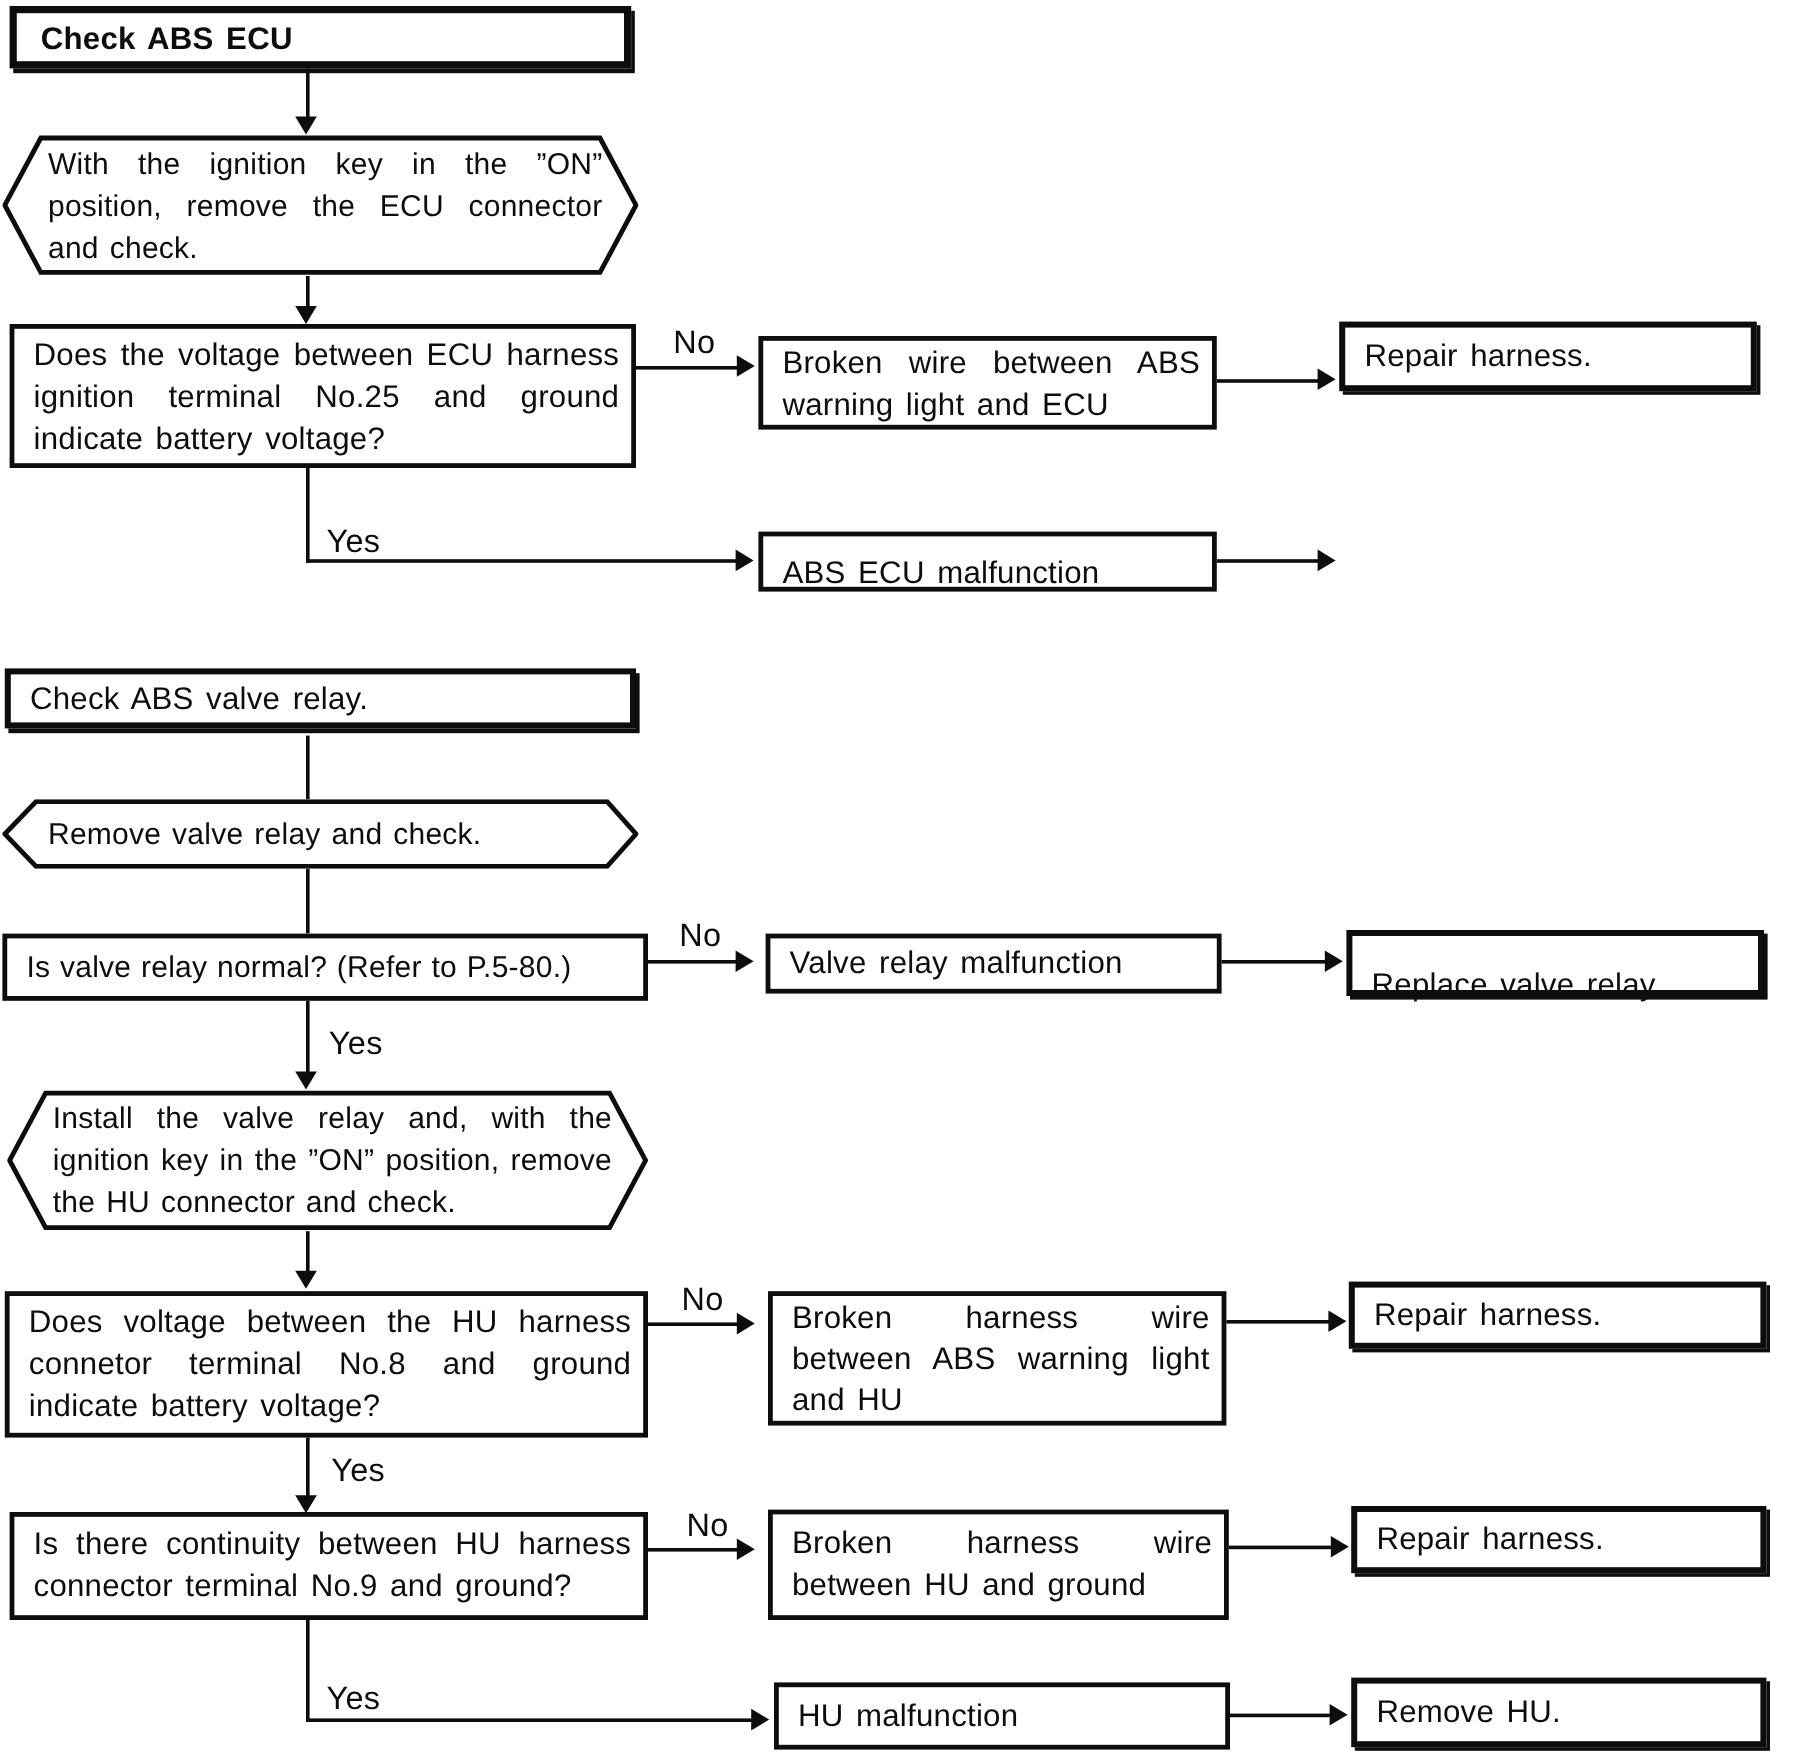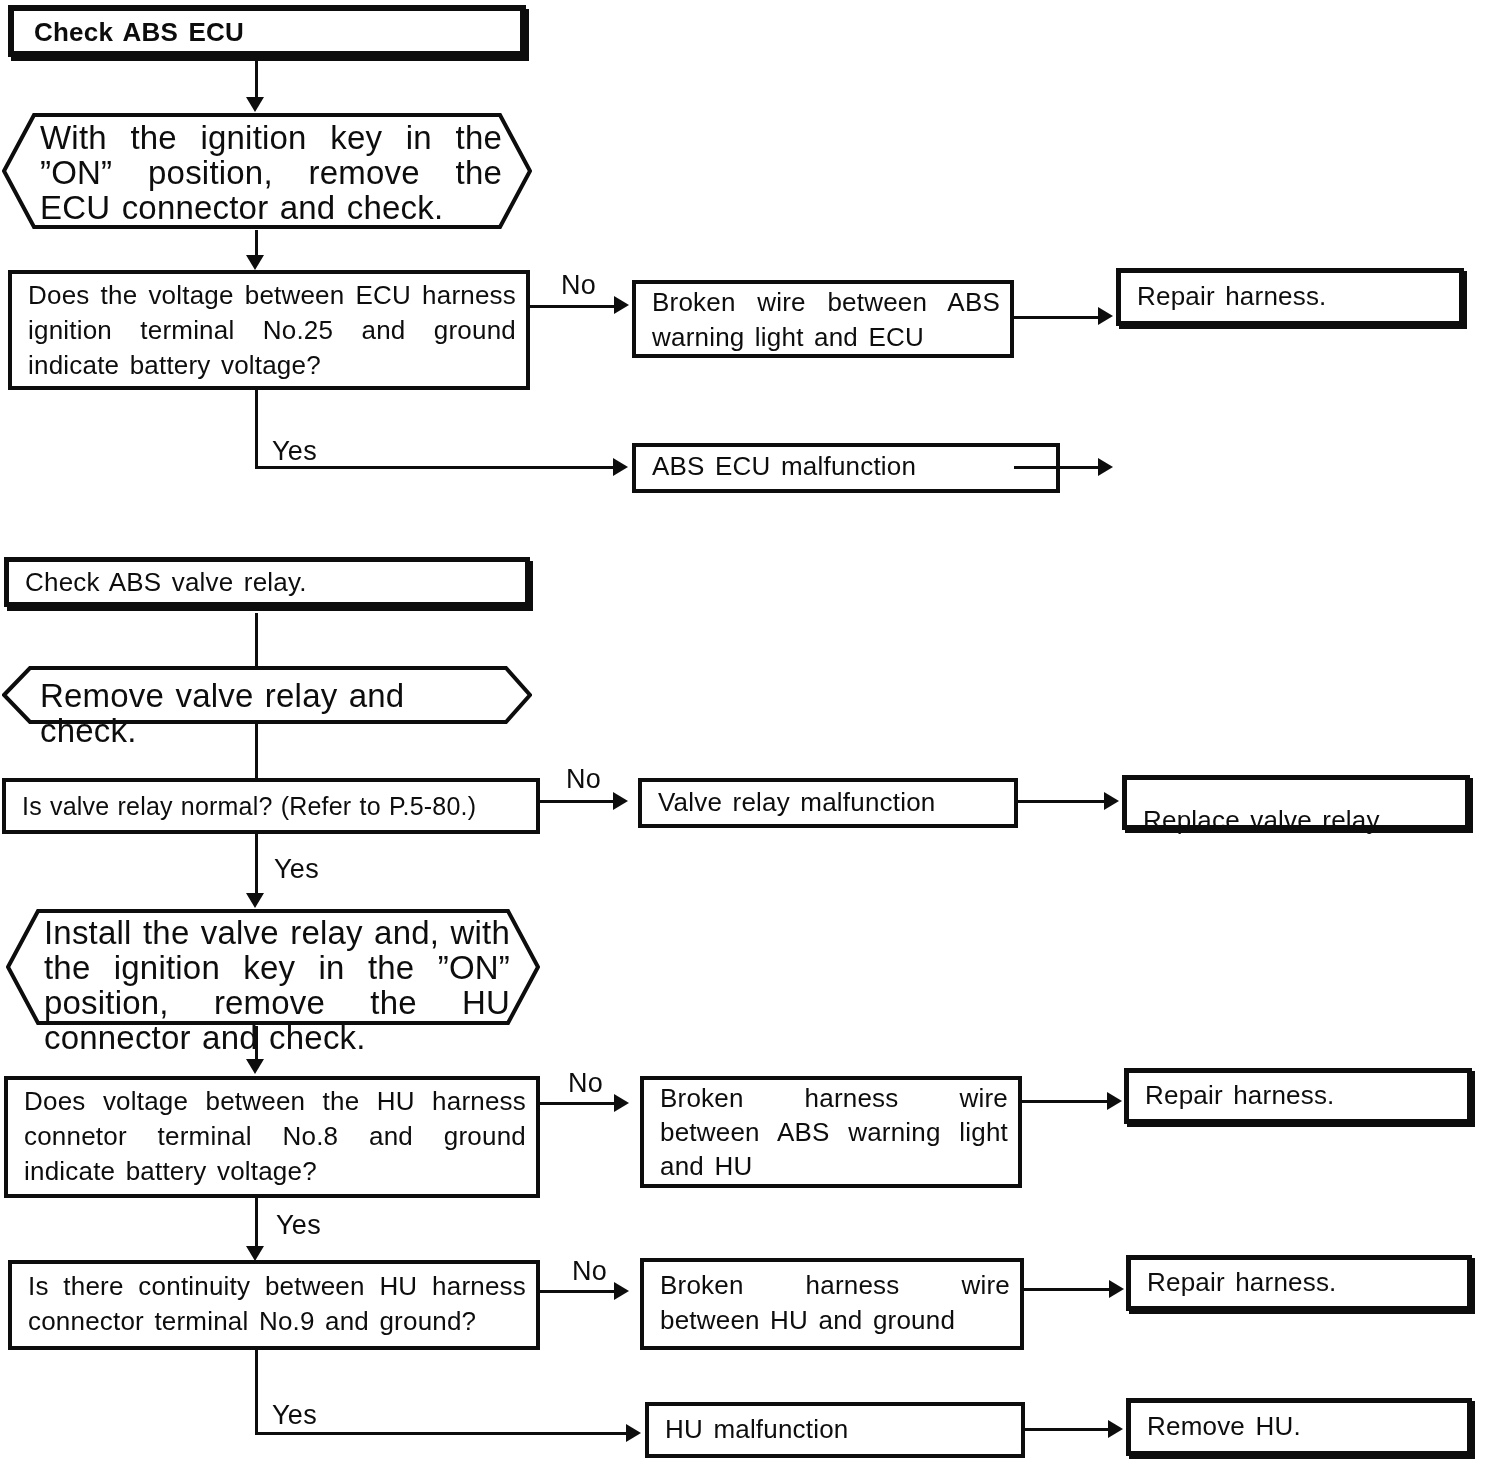--- a/index.html
+++ b/index.html
@@ -13,21 +13,21 @@
     word-spacing:3px;padding:4px 10px 2px 16px;letter-spacing:0.2px;
   }
   .jt{text-align:justify;}
   .title{border-width:6px;box-shadow:3px 4px 0 #0d0d0d;}
   .b{font-weight:bold;}
   .action{border-width:5px;box-shadow:3px 3px 0 #0d0d0d;}
   .nowrap{white-space:nowrap;overflow:hidden;}
   .hex{position:absolute;}
   .hex svg{position:absolute;left:0;top:0;width:100%;height:100%;display:block;}
   .hex .txt{
-    position:absolute;left:38px;right:30px;font-size:33px;line-height:35px;
+    position:absolute;left:38px;right:30px;font-size:25px;line-height:35px;
     word-spacing:2px;text-align:justify;letter-spacing:0.2px;
   }
   .hl,.vl{position:absolute;background:#0d0d0d;}
   .hl{height:3px;}
   .vl{width:3px;}
   .ar{position:absolute;width:0;height:0;}
   .ar.r{border-top:9px solid transparent;border-bottom:9px solid transparent;border-left:15px solid #0d0d0d;}
   .ar.d{border-left:9px solid transparent;border-right:9px solid transparent;border-top:15px solid #0d0d0d;}
   .lbl{position:absolute;font-size:27px;letter-spacing:0.3px;}
 </style>
@@ -62,21 +62,21 @@
   <div class="hl" style="left:1014px;top:316px;width:86px"></div>
   <div class="ar r" style="left:1098px;top:307px"></div>
 
   <div class="node action" style="left:1116px;top:268px;width:348px;height:58px;padding-top:6px">Repair harness.</div>
 
   <div class="vl" style="left:255px;top:390px;height:79px"></div>
   <div class="lbl" style="left:272px;top:436px">Yes</div>
   <div class="hl" style="left:255px;top:466px;width:360px"></div>
   <div class="ar r" style="left:613px;top:458px"></div>
 
-  <div class="node" style="left:632px;top:443px;width:428px;height:50px;padding-top:2px">ABS ECU malfunction</div>
+  <div class="node" style="left:632px;top:443px;width:382px;height:50px;padding-top:13px">ABS ECU malfunction</div>
 
   <div class="hl" style="left:1014px;top:466px;width:86px"></div>
   <div class="ar r" style="left:1098px;top:458px"></div>
 
 
   <div class="node title" style="left:4px;top:557px;width:526px;height:50px;padding-top:3px;border-width:5px">Check ABS valve relay.</div>
 
   <div class="vl" style="left:255px;top:613px;height:53px"></div>
 
   <div class="hex" style="left:2px;top:666px;width:530px;height:58px">

